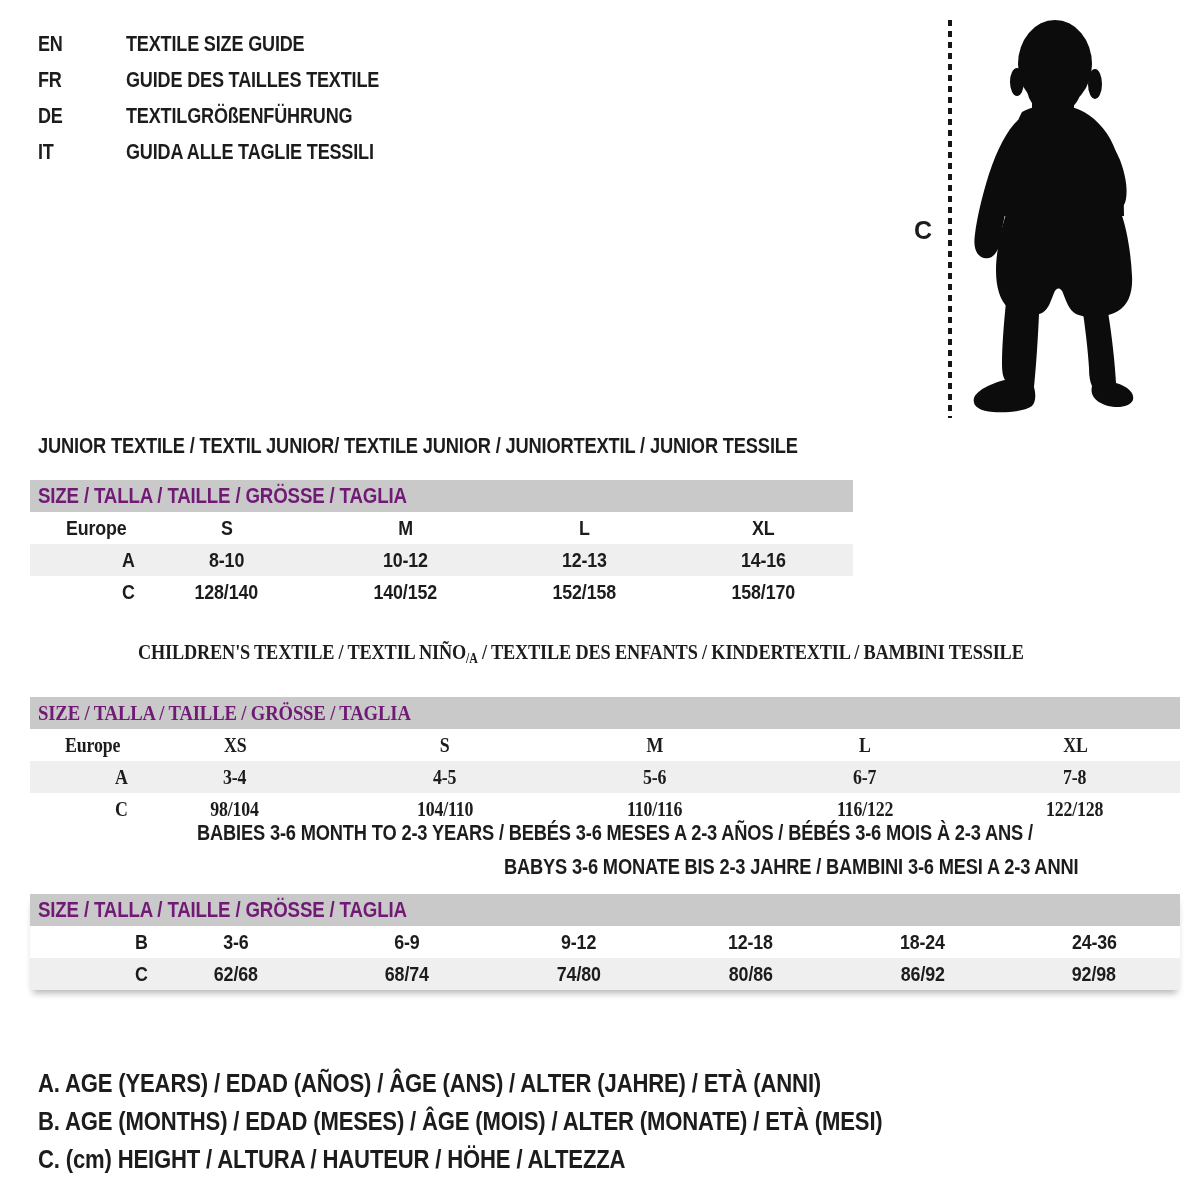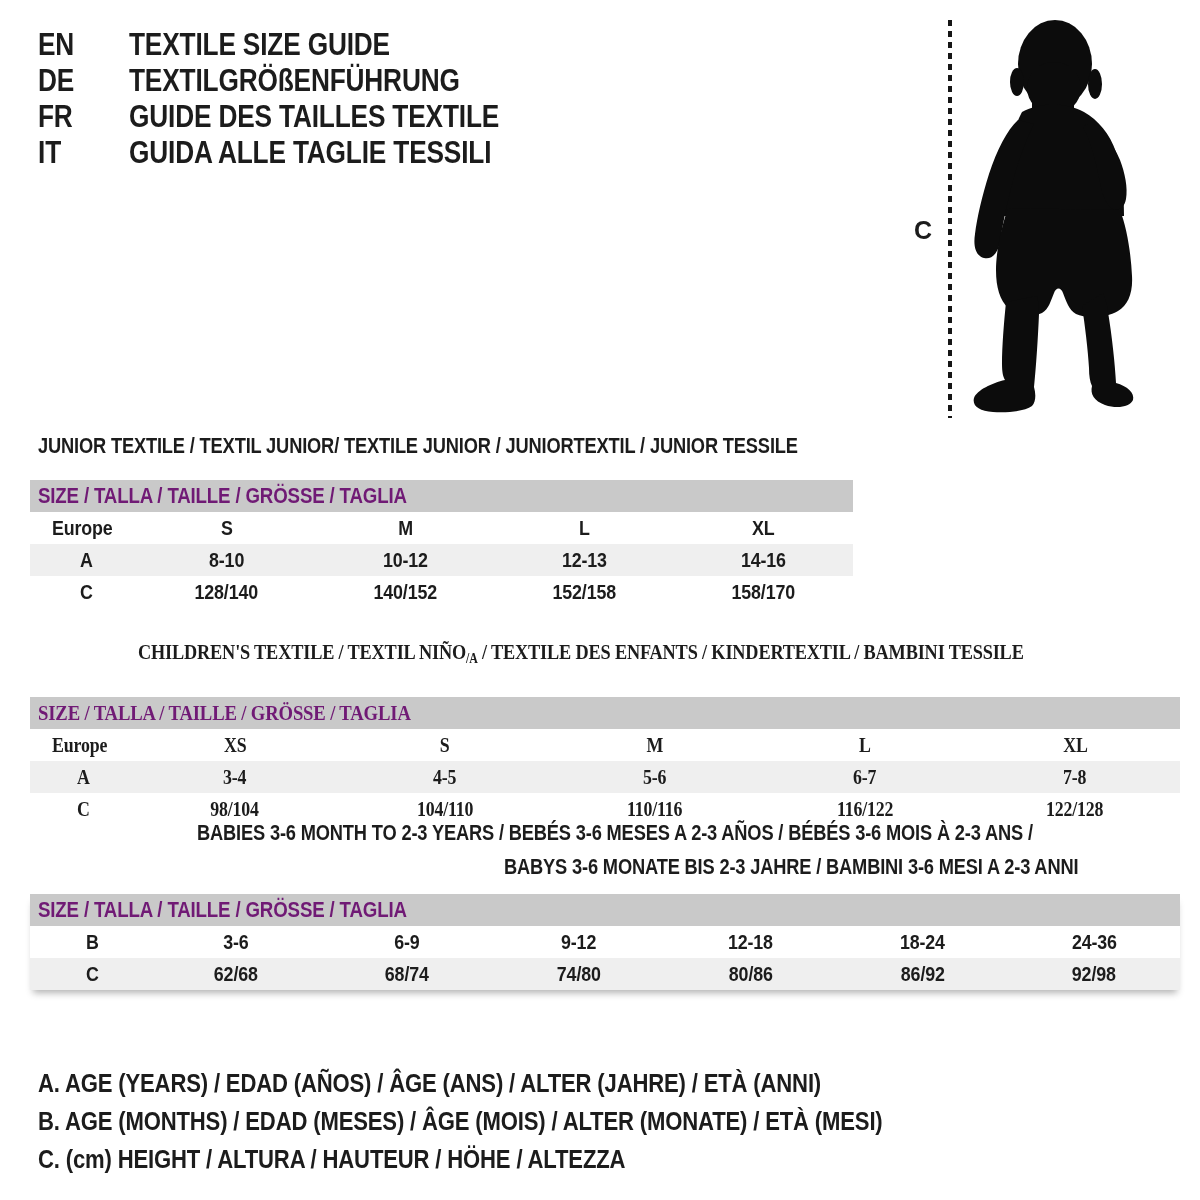--- a/index.html
+++ b/index.html
@@ -6,21 +6,21 @@
   .page{
     position:relative;width:1200px;height:1200px;background:#fff;overflow:hidden;
     font-family:"Liberation Sans",sans-serif;font-weight:bold;color:#1c1c1c;
     -webkit-font-smoothing:antialiased;
   }
   .cond{display:inline-block;transform:scaleX(0.85);transform-origin:0 50%;white-space:nowrap;letter-spacing:-0.2px;}
   .cond.center{transform-origin:50% 50%;}
 
   
   .langs{position:absolute;top:26px;left:38px;}
-  .lang-row{height:36px;line-height:36px;font-size:32px;}
+  .lang-row{height:36px;line-height:36px;font-size:22px;}
   .lang-code{display:inline-block;width:82px;vertical-align:top;}
   .lang-code .cond,.lang-label .cond{transform:scaleX(0.82);}
   .lang-label{display:inline-block;vertical-align:top;}
 
   
   .c-label{position:absolute;left:914px;top:216px;font-size:25px;}
   .dash-line{
     position:absolute;left:948px;top:20px;width:4px;height:398px;
     background:repeating-linear-gradient(to bottom,#161616 0 6px,transparent 6px 11px);
   }
@@ -36,46 +36,46 @@
   .t2 .tbl-title{margin-bottom:26px;}
   .t3 .tbl-title{line-height:34px;margin-bottom:10px;}
   .t3 .tbl-title .line{display:block;}
   sub.sz{font-size:14px;vertical-align:-4px;letter-spacing:-0.2px;}
   table.size-table{border-collapse:collapse;table-layout:fixed;width:100%;}
   table.size-table th{
     background:#c9c9c9;text-align:left;font-size:22px;color:#701a75;
     height:32px;padding:0 0 0 8px;font-weight:bold;
   }
   table.size-table td{height:32px;padding:0;text-align:center;font-size:21px;font-weight:bold;}
-  table.size-table td.lbl{text-align:center;padding-left:8px;}
+  table.size-table td.lbl{text-align:right;padding-left:8px;}
   tr.r-shade td{background:#efefef;}
   tr.r-white td{background:#ffffff;}
   .t3 table{box-shadow:0 6px 7px -3px rgba(0,0,0,0.30);}
 
   
   .footnotes{position:absolute;left:38px;top:1064px;}
   .fn-line{height:38px;line-height:38px;font-size:26px;}
 </style>
 </head>
 <body>
 
 <div class="page">
 
   <div class="langs">
     <div class="lang-row">
       <span class="lang-code"><span class="cond">EN</span></span>
       <span class="lang-label"><span class="cond">TEXTILE SIZE GUIDE</span></span>
     </div>
     <div class="lang-row">
+      <span class="lang-code"><span class="cond">FR</span></span>
+      <span class="lang-label"><span class="cond">GUIDE DES TAILLES TEXTILE</span></span>
+    </div>
+    <div class="lang-row">
       <span class="lang-code"><span class="cond">DE</span></span>
       <span class="lang-label"><span class="cond">TEXTILGRÖßENFÜHRUNG</span></span>
-    </div>
-    <div class="lang-row">
-      <span class="lang-code"><span class="cond">FR</span></span>
-      <span class="lang-label"><span class="cond">GUIDE DES TAILLES TEXTILE</span></span>
     </div>
     <div class="lang-row">
       <span class="lang-code"><span class="cond">IT</span></span>
       <span class="lang-label"><span class="cond">GUIDA ALLE TAGLIE TESSILI</span></span>
     </div>
   </div>
 
   <span class="c-label">C</span>
   <div class="dash-line"></div>
   <svg class="baby" viewBox="0 0 180 404" xmlns="http://www.w3.org/2000/svg" aria-hidden="true">

